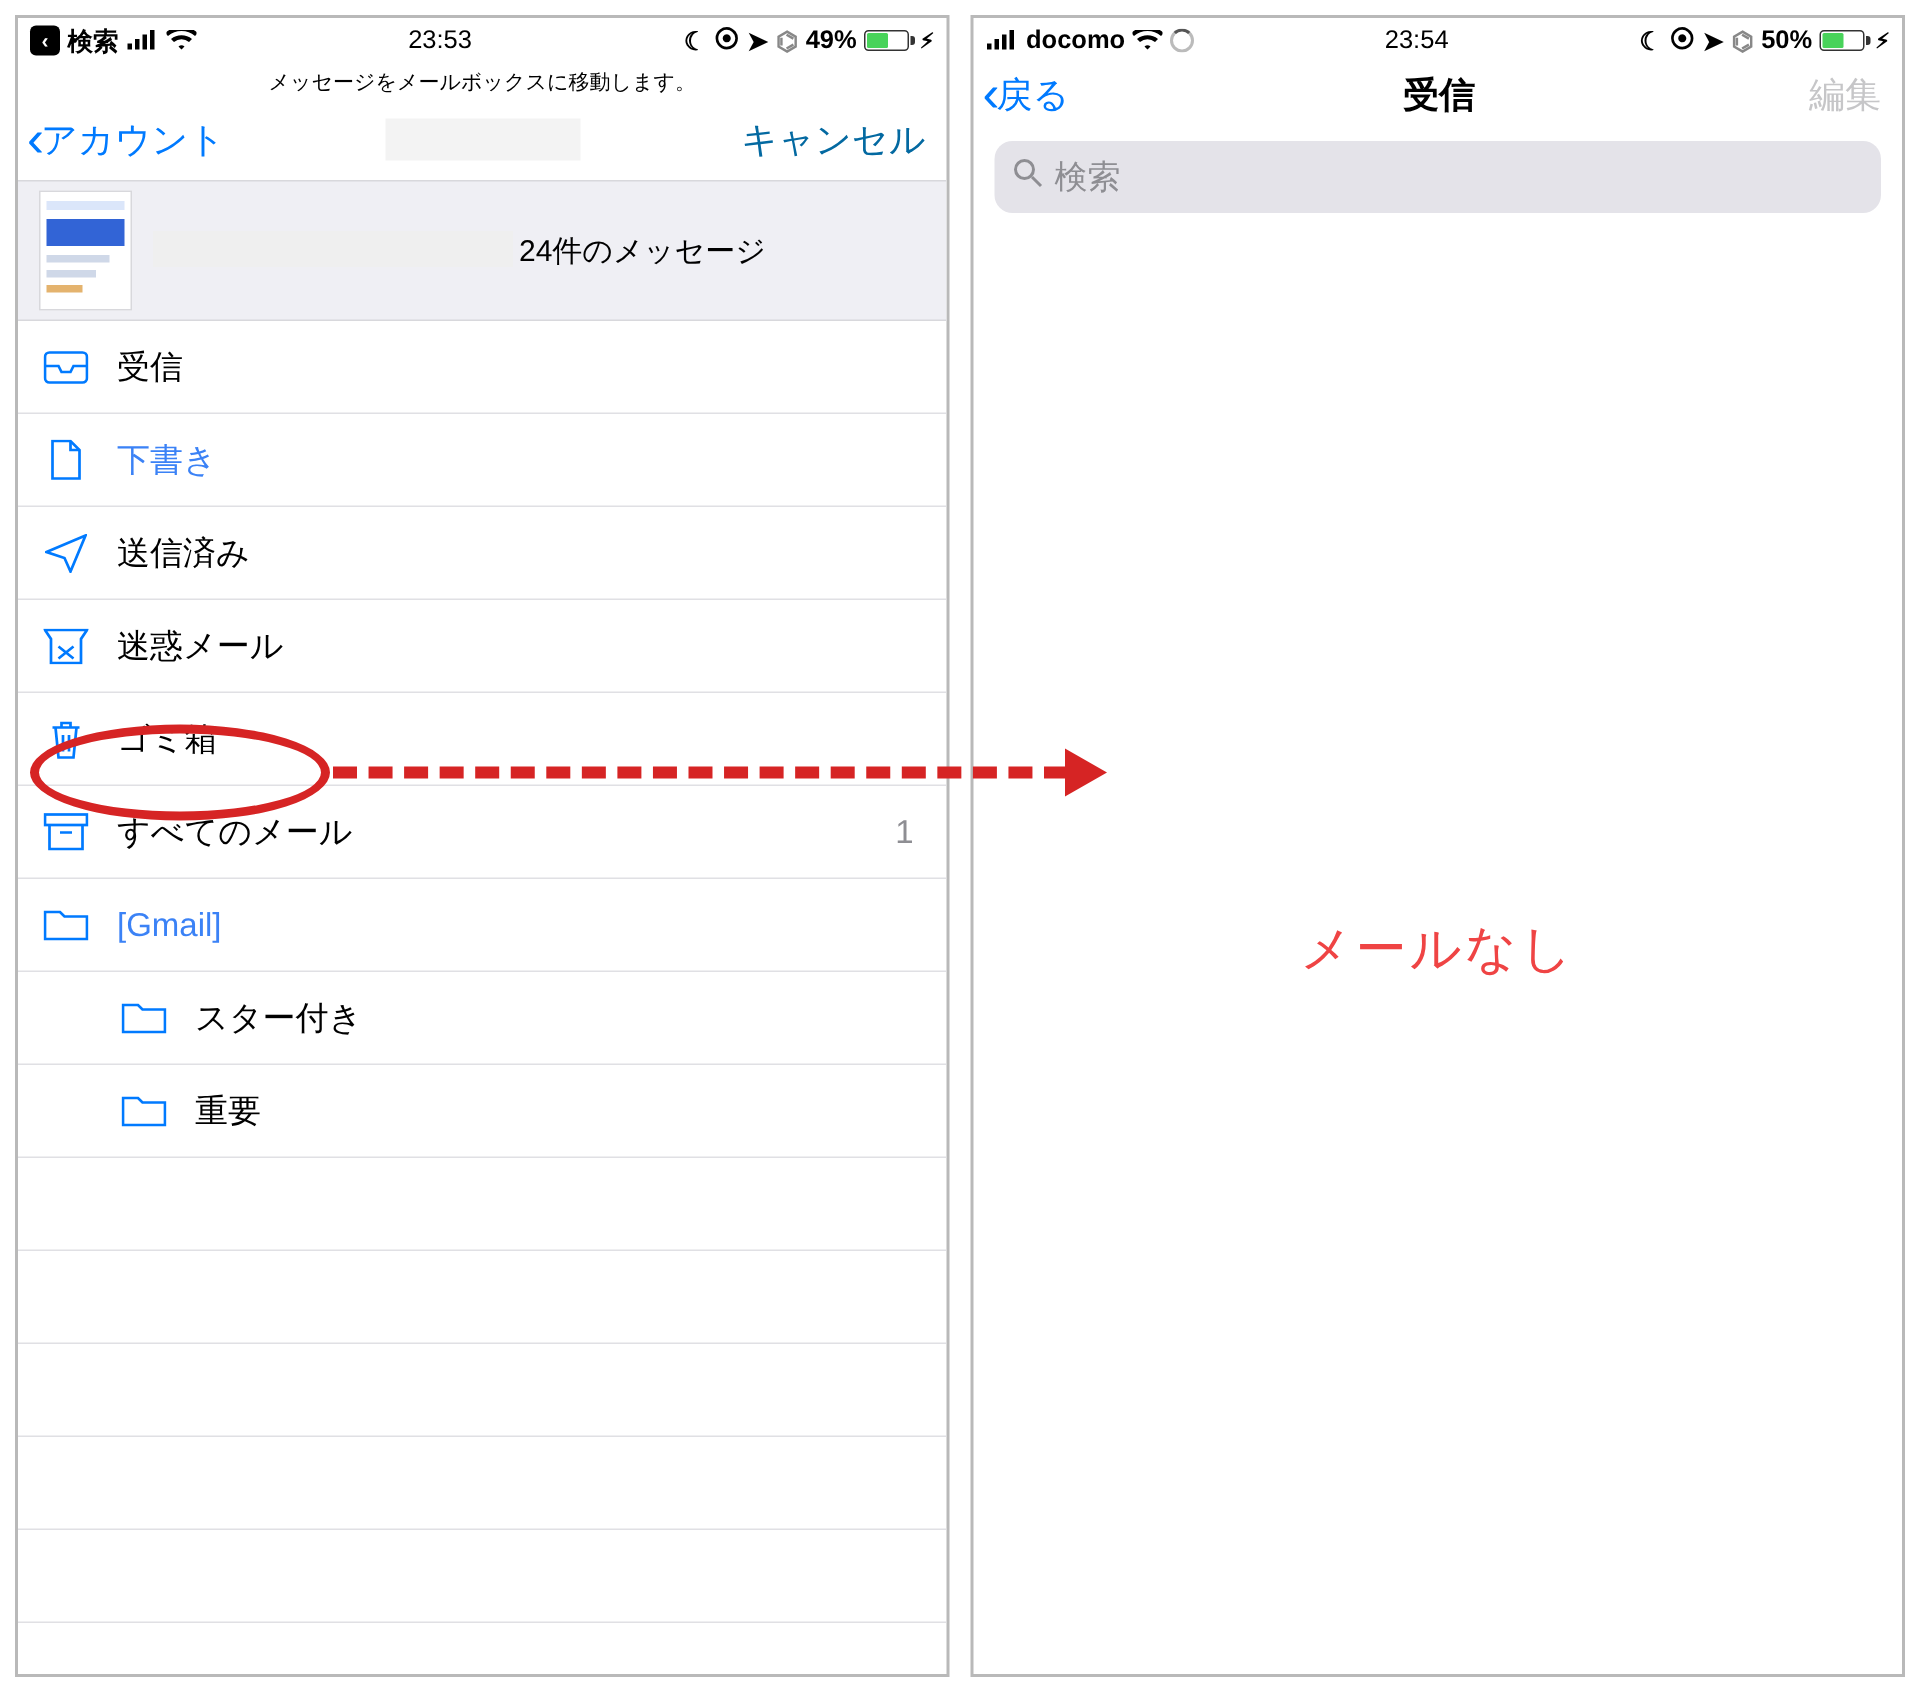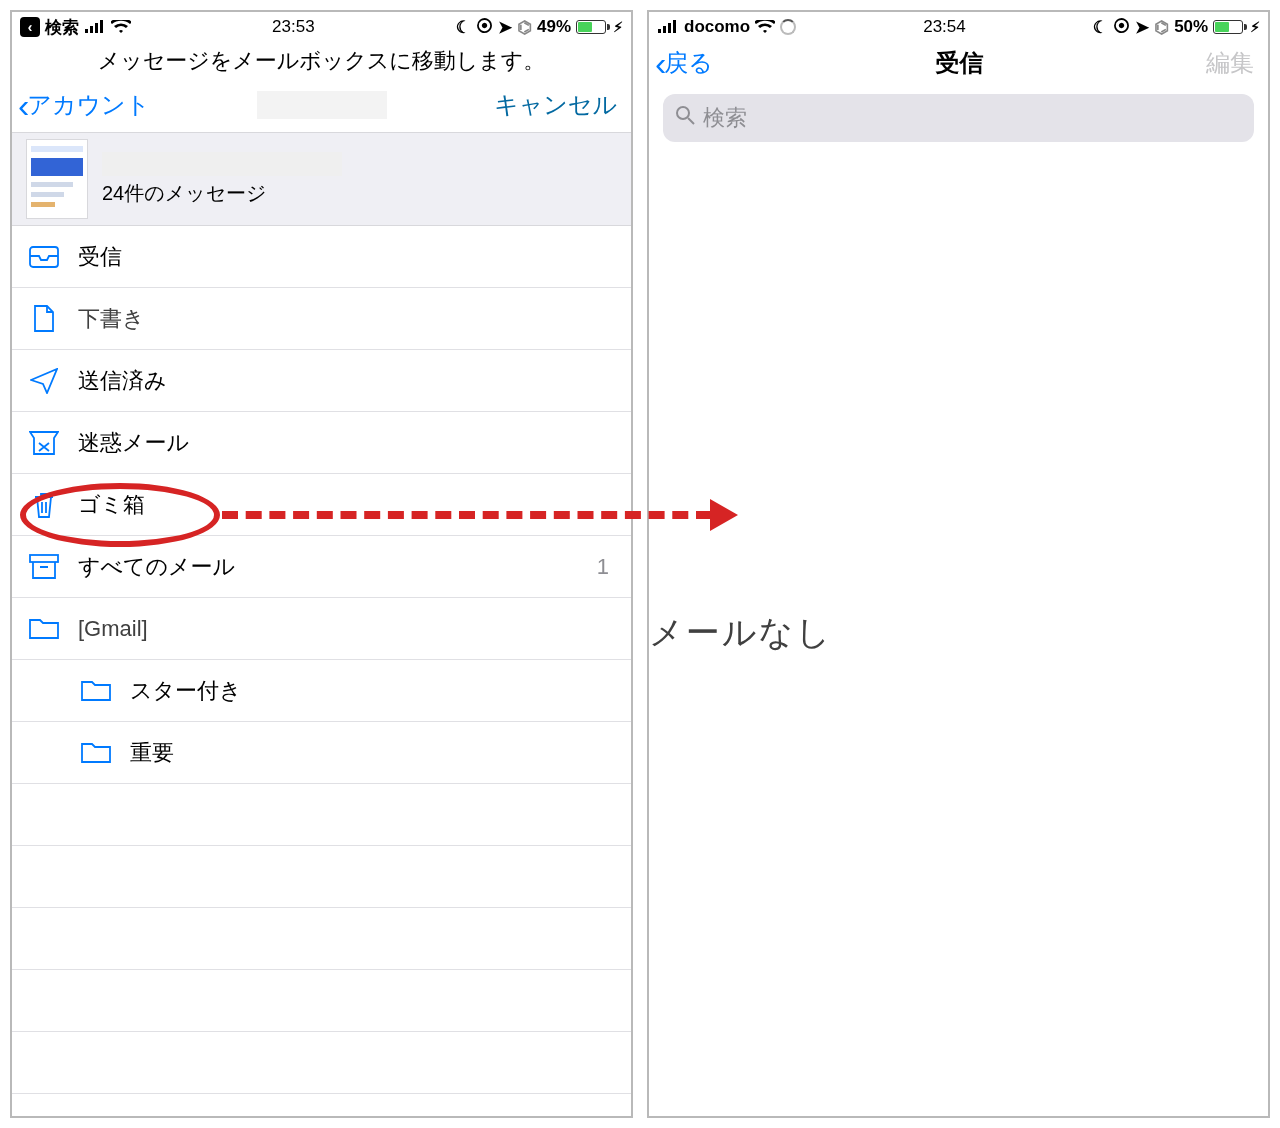--- a/index.html
+++ b/index.html
@@ -70,21 +70,21 @@
     padding: 4px 14px 10px 6px;
     font-size: 24px;
   }
   .nav-left { display:flex; align-items:center; color:#007aff; }
   .nav-left .chev { font-size: 34px; line-height: 1; margin-right: -2px; }
   .nav-title { font-weight: 700; color:#000; }
   .nav-right { color:#0369a1; font-size: 24px; }
   .nav-right.dim { color:#c6c6c8;text-align:right; }
 
   .subtitle {
-    text-align: center; font-size: 22px; color:#000; padding: 4px 0 8px;
+    text-align: center; font-size: 14px; color:#000; padding: 4px 0 8px;
   }
 
   
   .searchwrap { padding: 4px 14px 8px; }
   .searchbar {
     background:#e4e3e9; border-radius: 12px; height: 48px;
     display:flex; align-items:center; padding: 0 12px; color:#8e8e93;
     font-size: 22px; gap: 8px;
   }
 
@@ -96,49 +96,49 @@
   .thumb {
     width: 62px; height: 80px; background:#fff; border:1px solid #d8d8dc;
     position:relative; overflow:hidden;
   }
   .thumb .bar { position:absolute; left:4px; right:4px; height:6px; background:#c7d6f5; }
   .thumb .bar.b1{ top:6px; background:#dbe6fa; }
   .thumb .bar.b2{ top:18px; height:18px; background:#3264d6; }
   .thumb .bar.b3{ top:42px; height:5px; background:#cfd8e8; width:70%; }
   .thumb .bar.b4{ top:52px; height:5px; background:#cfd8e8; width:55%; }
   .thumb .bar.b5{ top:62px; height:5px; background:#e4b36e; width:40%; }
-  .mh-text { display:flex; flex-direction:column; gap:4px; }
+  .mh-text { display:flex; flex-direction:row; gap:4px; }
   .mh-line1 {
     width: 240px; height: 24px; background:#efefef;
   }
   .mh-line2 { font-size: 20px; color:#000; }
 
   
   .list { flex: 1 1 auto; overflow:hidden; }
   .row {
     display:flex; align-items:center; gap:18px;
     padding: 0 16px; height:62px;
     border-bottom:1px solid #e0e0e4; font-size:22px; color:#000;
   }
   .row.nested { padding-left: 68px; font-family: Liberation Mono, monospace; }
   .row .label { flex:1; }
-  .row .label.dim { color:#404040; }
+  .row .label.dim { color:#3b82f6; }
   .row .count { color:#8e8e93; font-size:22px; margin-right:6px; }
   .icon {
     width:32px; height:30px; display:flex; align-items:center; justify-content:center;
     color:#007aff; flex:0 0 32px;
   }
   .icon svg { stroke:#007aff; fill:none; stroke-width:1.8; }
 
   .row.blankrows { height:62px; }
 
   
   .empty {
-    flex:1; display:flex; align-items:center; justify-content:flex-start;
-    font-size:34px; color:#404040; letter-spacing:2px;
+    flex:1; display:flex; align-items:center; justify-content:center;
+    font-size:34px; color:#ef4444; letter-spacing:2px;
   }
 
   
   .toolbar {
     height:58px; border-top:1px solid #c8c8cc;
     display:flex; align-items:center; justify-content:space-between;
     padding:0 18px; font-size:16px; color:#8e8e93; background:#f9f9fb;
   }
   .toolbar .center { flex:1; text-align:center; }
   .tb-icon { color:#007aff; width:30px; height:30px; }

